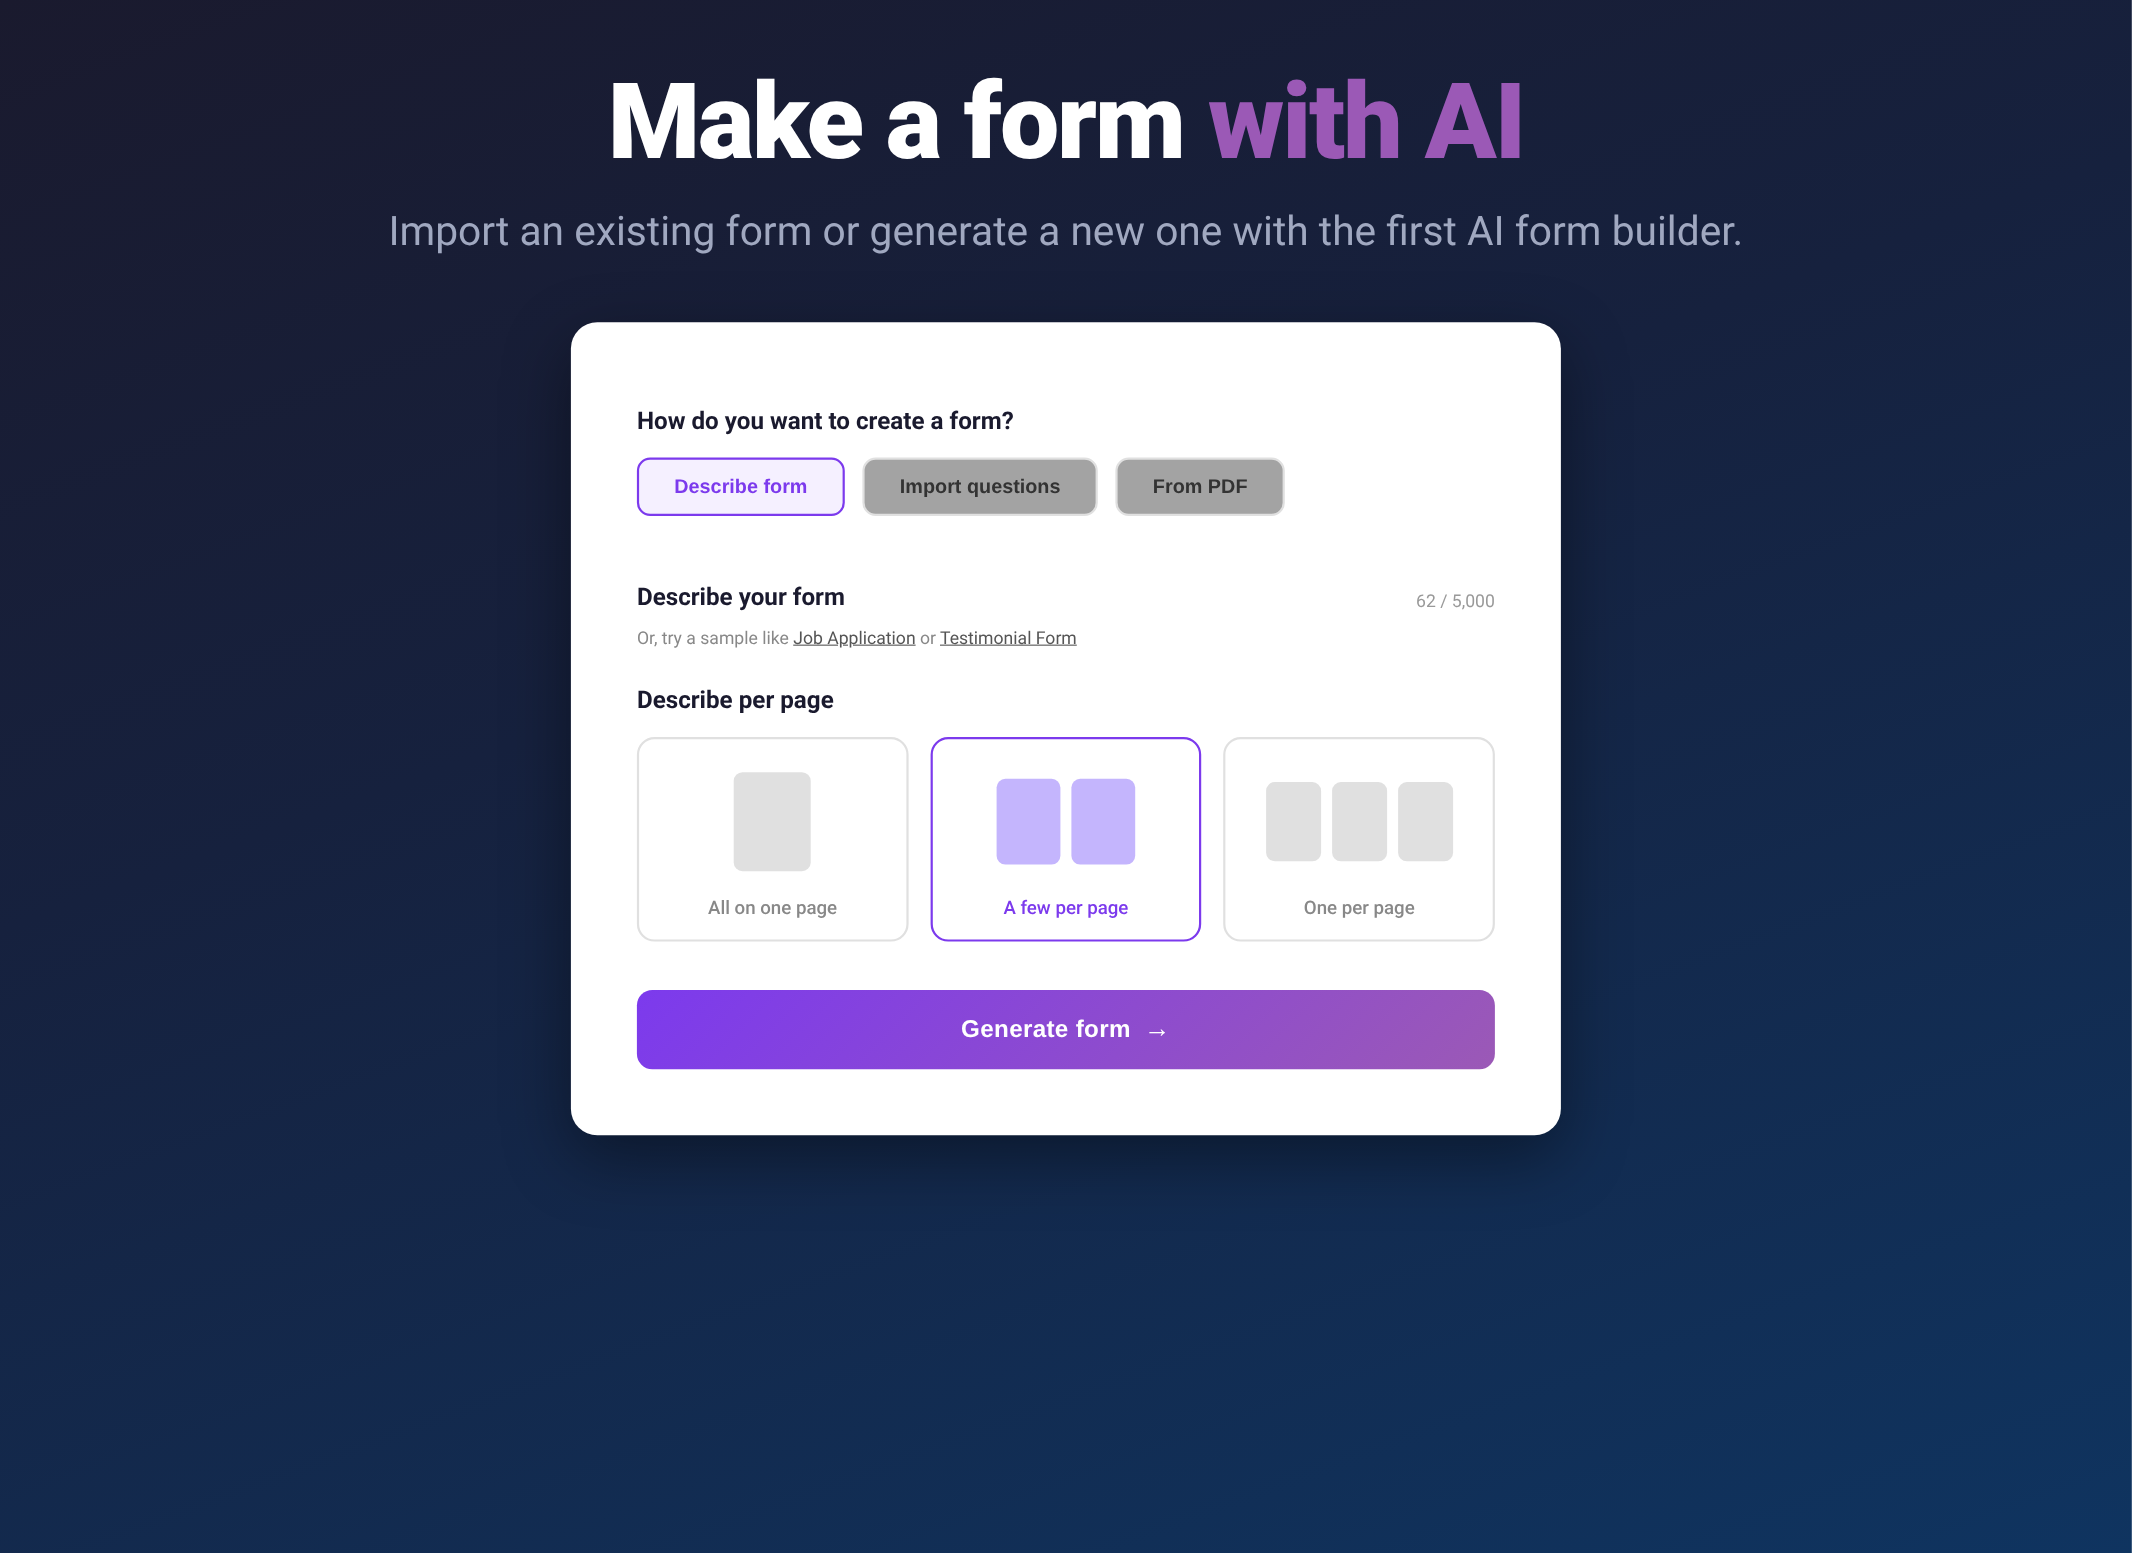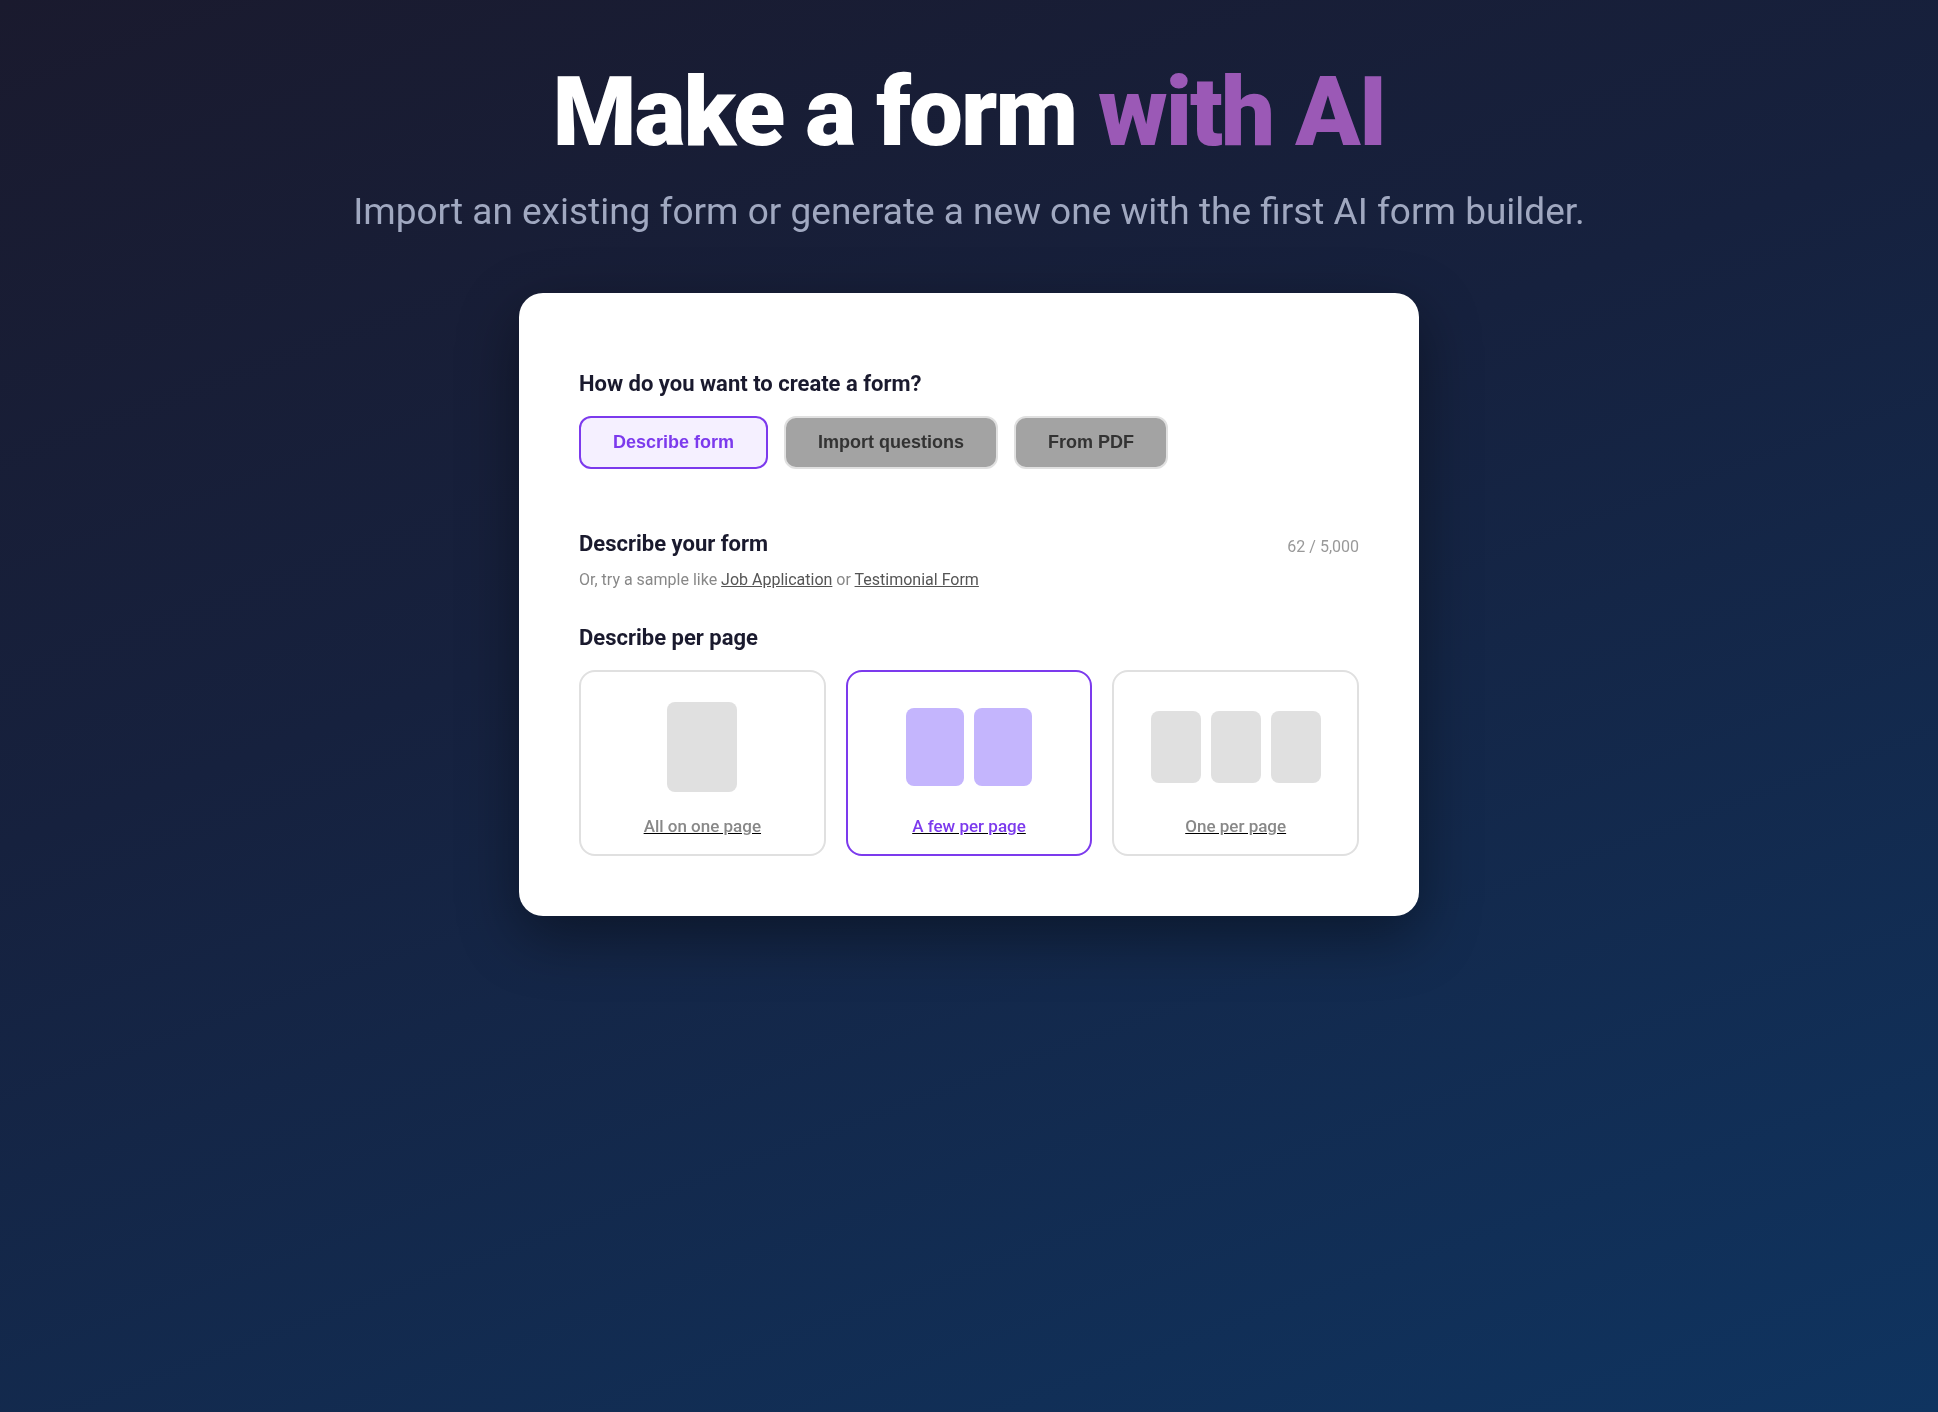--- a/index.html
+++ b/index.html
@@ -120,21 +120,20 @@
     }
 
     .qpp-section {
       margin-top: 36px;
     }
 
     .layout-options {
       display: flex;
       gap: 20px;
       margin-top: 18px;
-      text-decoration: underline;
     }
 
     .layout-card {
       flex: 1;
       border: 2px solid #e0e0e0;
       border-radius: 16px;
       padding: 20px 16px 18px;
       cursor: pointer;
       display: flex;
       flex-direction: column;
@@ -277,14 +276,18 @@
           <div class="block" style="width:50px;height:72px;"></div>
           <div class="block" style="width:50px;height:72px;"></div>
         </div>
         <span class="layout-card-label">One per page</span>
       </div>
 
     </div>
   </div>
 
   
+  <button class="generate-btn">
+    <span>Generate form</span>
+    <span class="arrow">→</span>
+  </button>
 
 </div>
 
 </body></html>

